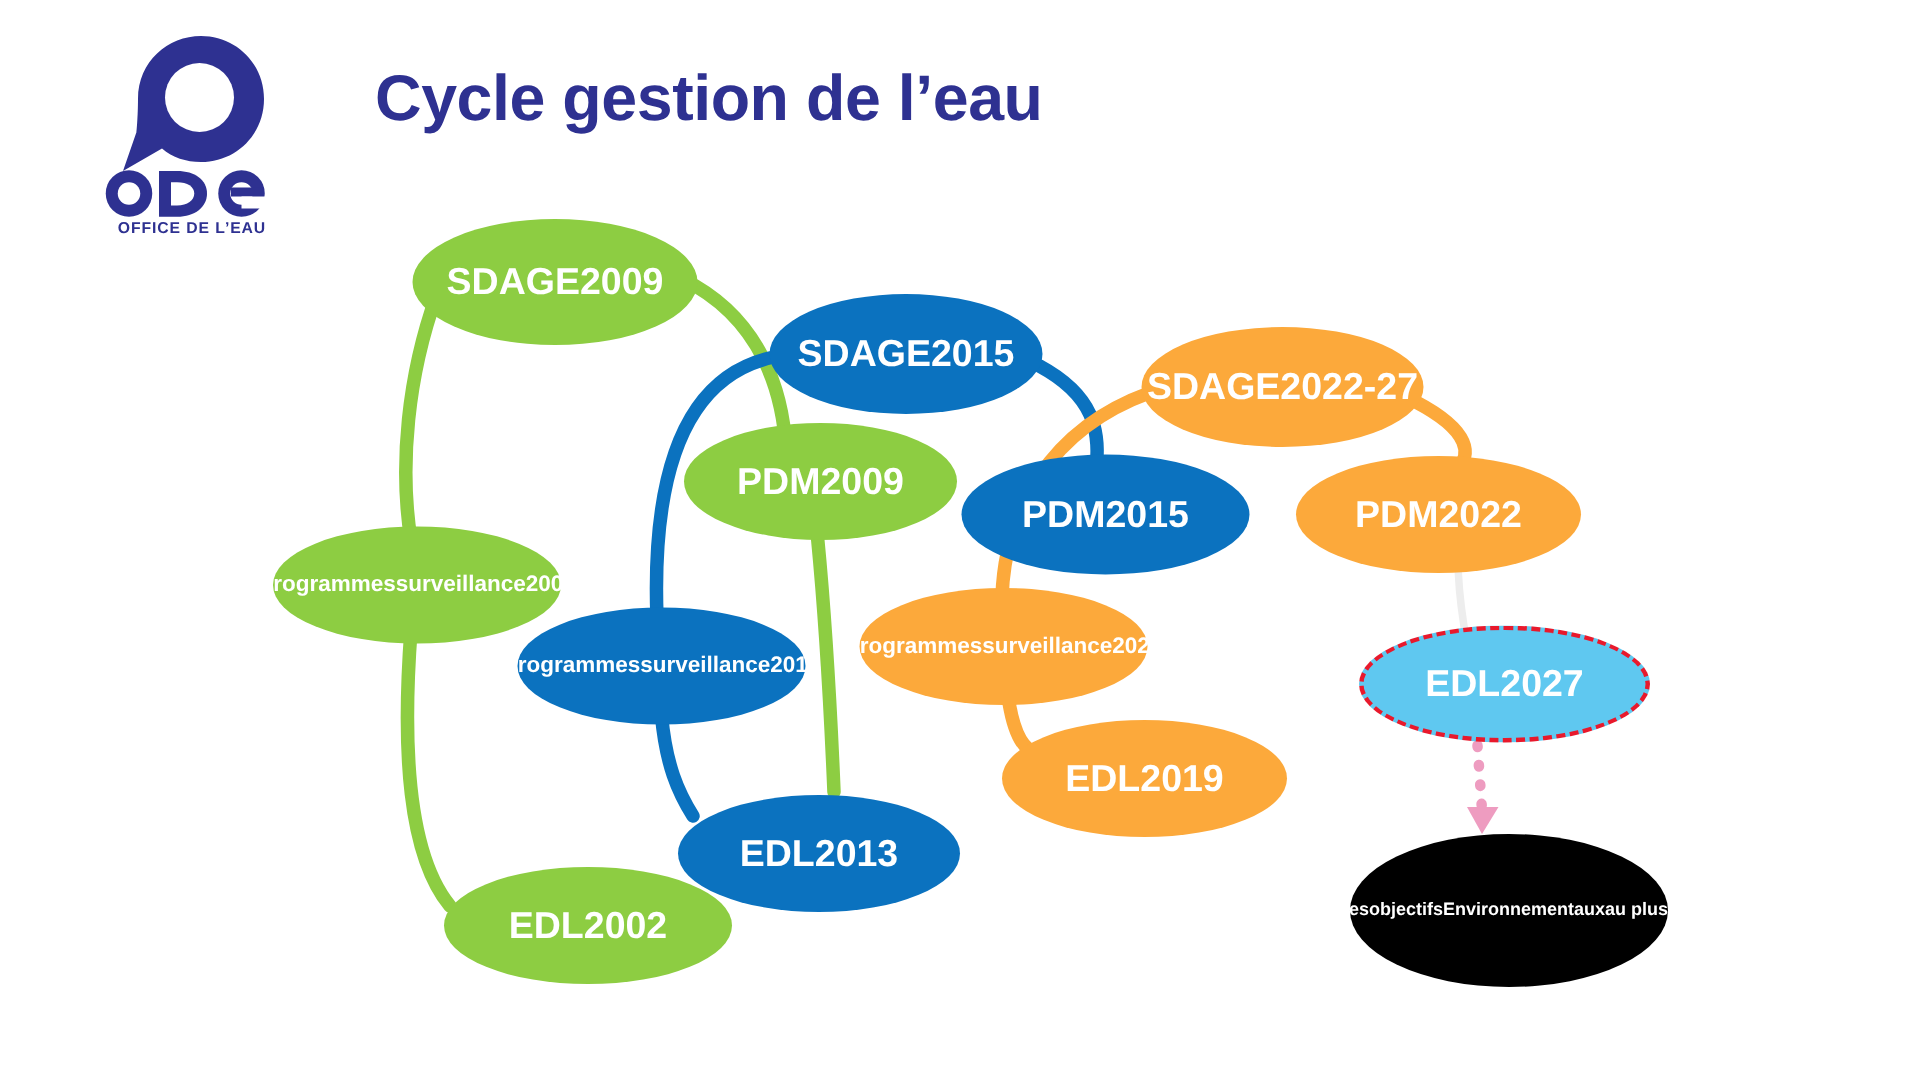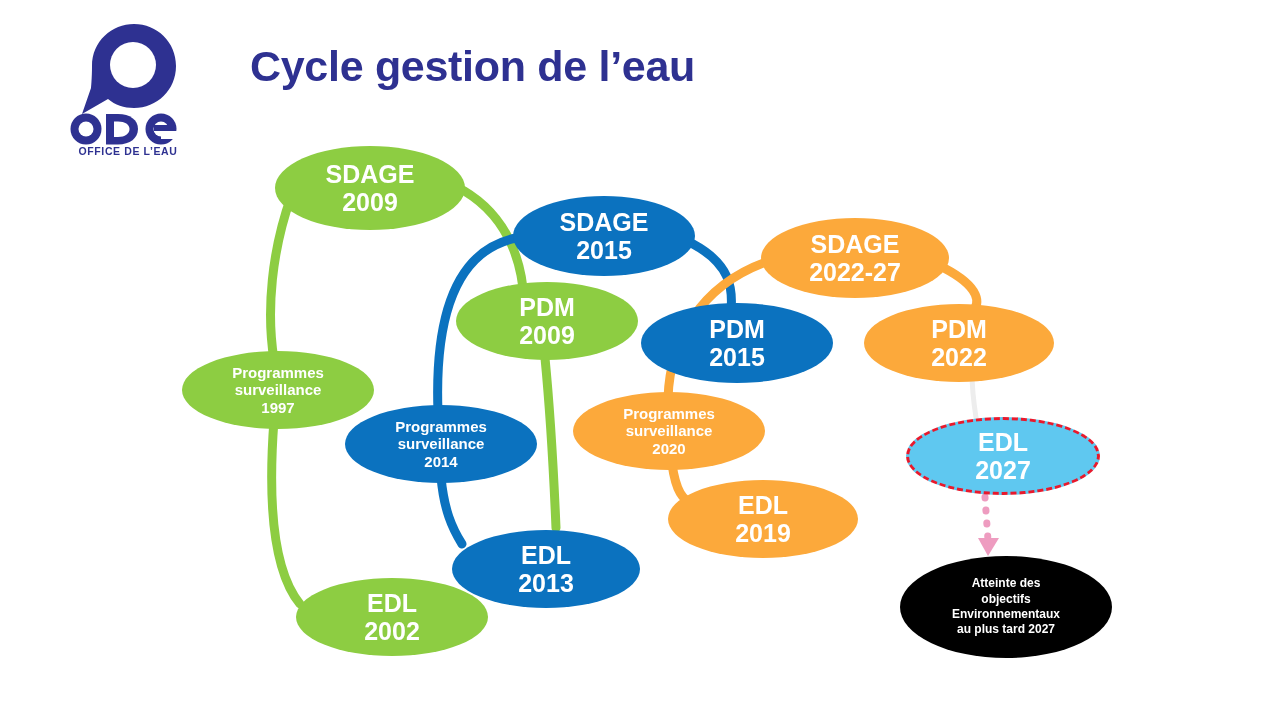--- a/index.html
+++ b/index.html
@@ -48,21 +48,21 @@
     left: 0; top: 0;
     width: 1280px;
     height: 720px;
   }
 
   
   .node {
     position: absolute;
     border-radius: 50%;
     display: flex;
-    flex-direction: column;
+    flex-direction: row;
     align-items: center;
     justify-content: center;
     text-align: center;
     color: #ffffff;
     font-weight: bold;
     box-sizing: border-box;
     line-height: 1.14;
   }
   .node .ln { display: block; white-space: nowrap; }
 
@@ -143,21 +143,21 @@
   </svg>
 
   <div class="node green big" style="left:275px; top:146px; width:190px; height:84px;">
     <span class="ln">SDAGE</span>
     <span class="ln">2009</span>
   </div>
 
   <div class="node green mid" style="left:182px; top:351px; width:192px; height:78px;">
     <span class="ln">Programmes</span>
     <span class="ln">surveillance</span>
-    <span class="ln">1997</span>
+    <span class="ln">2006</span>
   </div>
 
   <div class="node green big" style="left:456px; top:282px; width:182px; height:78px;">
     <span class="ln">PDM</span>
     <span class="ln">2009</span>
   </div>
 
   <div class="node green big" style="left:296px; top:578px; width:192px; height:78px;">
     <span class="ln">EDL</span>
     <span class="ln">2002</span>

